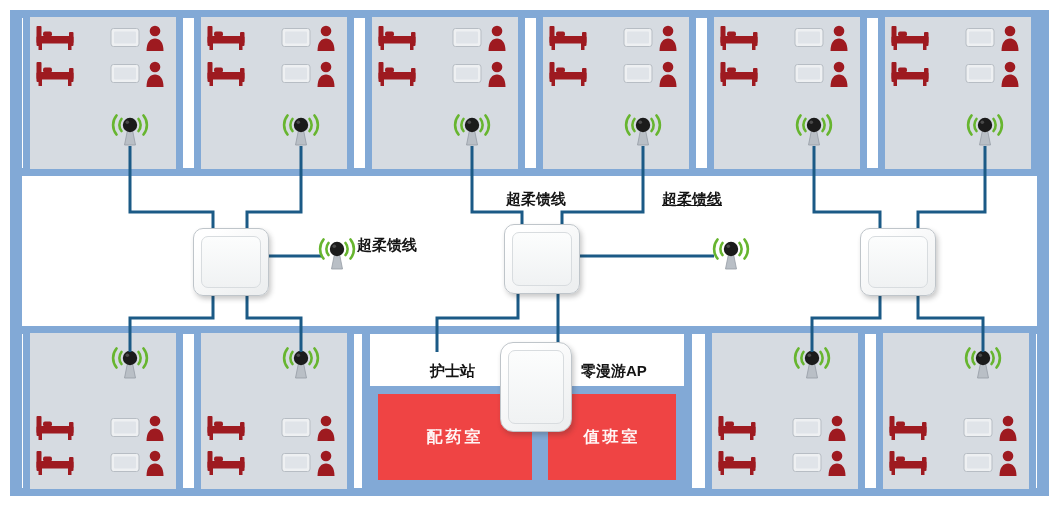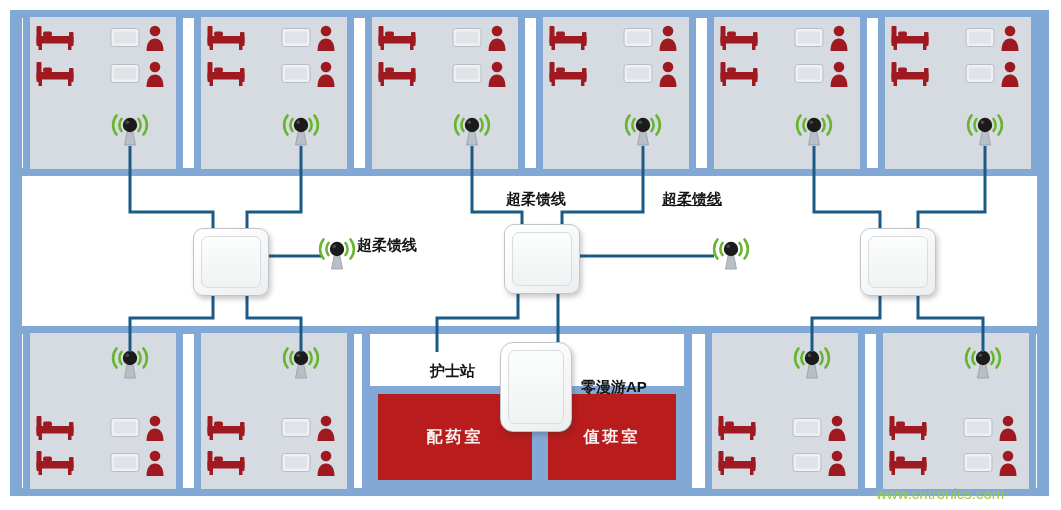--- a/index.html
+++ b/index.html
@@ -5,21 +5,21 @@
   * { margin:0; padding:0; box-sizing:border-box; }
   html,body { width:1061px; height:510px; background:#ffffff;
               font-family:"Liberation Sans","DejaVu Sans",sans-serif; }
   #stage { position:relative; width:1061px; height:510px; background:#fff; overflow:hidden; }
 
   .wall { position:absolute; background:#82a9d6; z-index:1; }
 
   .room { position:absolute; background:#d6dbe1; border:7px solid #82a9d6; z-index:1; }
 
   .zone { position:absolute; background:#ffffff; border:8px solid #82a9d6; z-index:1; }
-  .zone-room { position:absolute; background:#b91c1c; border:8px solid #82a9d6; z-index:2;
+  .zone-room { position:absolute; background:#ef4444; border:8px solid #82a9d6; z-index:2;
                display:flex; align-items:center; justify-content:center; }
   .room-name { color:rgba(255,255,255,.95); font-size:16px; font-weight:700; letter-spacing:3px; }
 
   #cables { position:absolute; left:0; top:0; z-index:3; }
 
   .ap-box { position:absolute; z-index:5;
             background:linear-gradient(145deg,#ffffff 15%,#edeff0 90%);
             border:1px solid #bfc5ca; border-radius:10px;
             box-shadow:2px 3px 5px rgba(40,40,40,.25); }
   .ap-inner { position:absolute; inset:7px; border:1.5px solid #d8dcdf; border-radius:7px;
@@ -511,23 +511,22 @@
     <div class="ap-inner"></div>
   </div>
   <div class="ap-box nurse-ap" style="left:500px;top:342px;width:72px;height:90px;">
     <div class="ap-inner"></div>
   </div>
 
   <div class="lbl" style="left:506px;top:190px;">超柔馈线</div>
   <div class="lbl" style="left:662px;top:190px;text-decoration:underline;">超柔馈线</div>
   <div class="lbl" style="left:357px;top:236px;">超柔馈线</div>
   <div class="lbl" style="left:430px;top:362px;">护士站</div>
-  <div class="lbl" style="left:581px;top:362px;margin-top:16px;">零漫游AP</div>
-
-  <div class="watermark" style="left:876px;top:485px;">www.cntronics.com</div>
+  <div class="lbl" style="left:581px;top:362px;">零漫游AP</div>
+
 <span class="icon" style="left: 317px; top: 238px;"><svg width="40" height="38" viewBox="0 0 40 38">
         <path d="M17.5 16 L22.5 16 L25.5 31 L14.5 31 Z" fill="#b9bfc6" stroke="#959ca4" stroke-width="0.8"></path>
         <circle cx="20" cy="11" r="7.2" fill="#1b1b1b"></circle>
         <circle cx="17.3" cy="8.3" r="1.8" fill="#4a4a4a"></circle>
         <path d="M11.5 5 A 9.5 9.5 0 0 0 11.5 17" fill="none" stroke="#67b52f" stroke-width="2.6" stroke-linecap="round"></path>
         <path d="M6.5 1.5 A 15 15 0 0 0 6.5 20.5" fill="none" stroke="#67b52f" stroke-width="2.6" stroke-linecap="round"></path>
         <path d="M28.5 5 A 9.5 9.5 0 0 1 28.5 17" fill="none" stroke="#67b52f" stroke-width="2.6" stroke-linecap="round"></path>
         <path d="M33.5 1.5 A 15 15 0 0 1 33.5 20.5" fill="none" stroke="#67b52f" stroke-width="2.6" stroke-linecap="round"></path>
       </svg></span>
     <span class="icon" style="left: 711px; top: 238px;"><svg width="40" height="38" viewBox="0 0 40 38">

